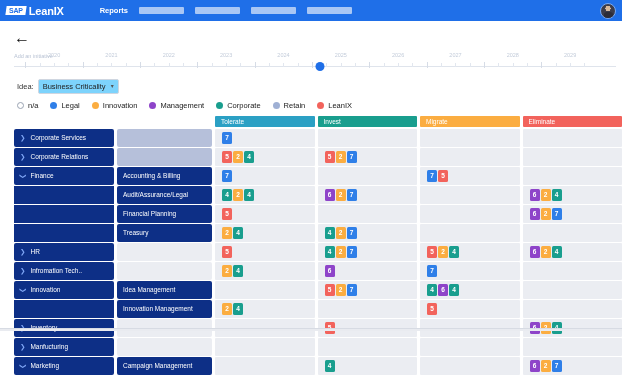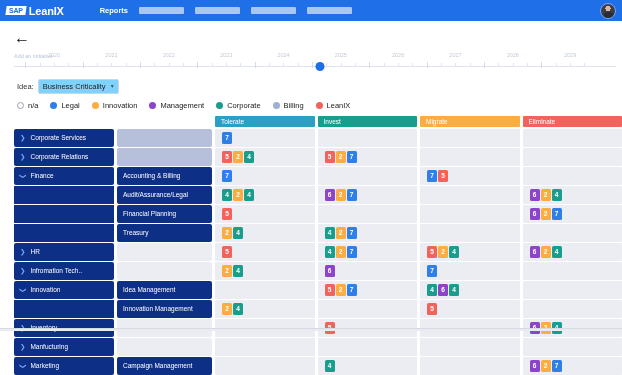--- a/index.html
+++ b/index.html
@@ -250,21 +250,21 @@
       <div class="legend-item">
         <span class="dot" style="background: rgb(142, 68, 201);"></span>
         <span class="legend-text">Management</span>
       </div>
       <div class="legend-item">
         <span class="dot" style="background: rgb(25, 158, 142);"></span>
         <span class="legend-text">Corporate</span>
       </div>
       <div class="legend-item">
         <span class="dot" style="background: rgb(159, 176, 212);"></span>
-        <span class="legend-text">Billing</span>
+        <span class="legend-text">Retain</span>
       </div>
       <div class="legend-item">
         <span class="dot" style="background: rgb(242, 99, 92);"></span>
         <span class="legend-text">LeanIX</span>
       </div>
     </div>
 
   <div class="matrix">
     <div class="hdr-row">
       <div class="hdr-spacer-cat"></div>

